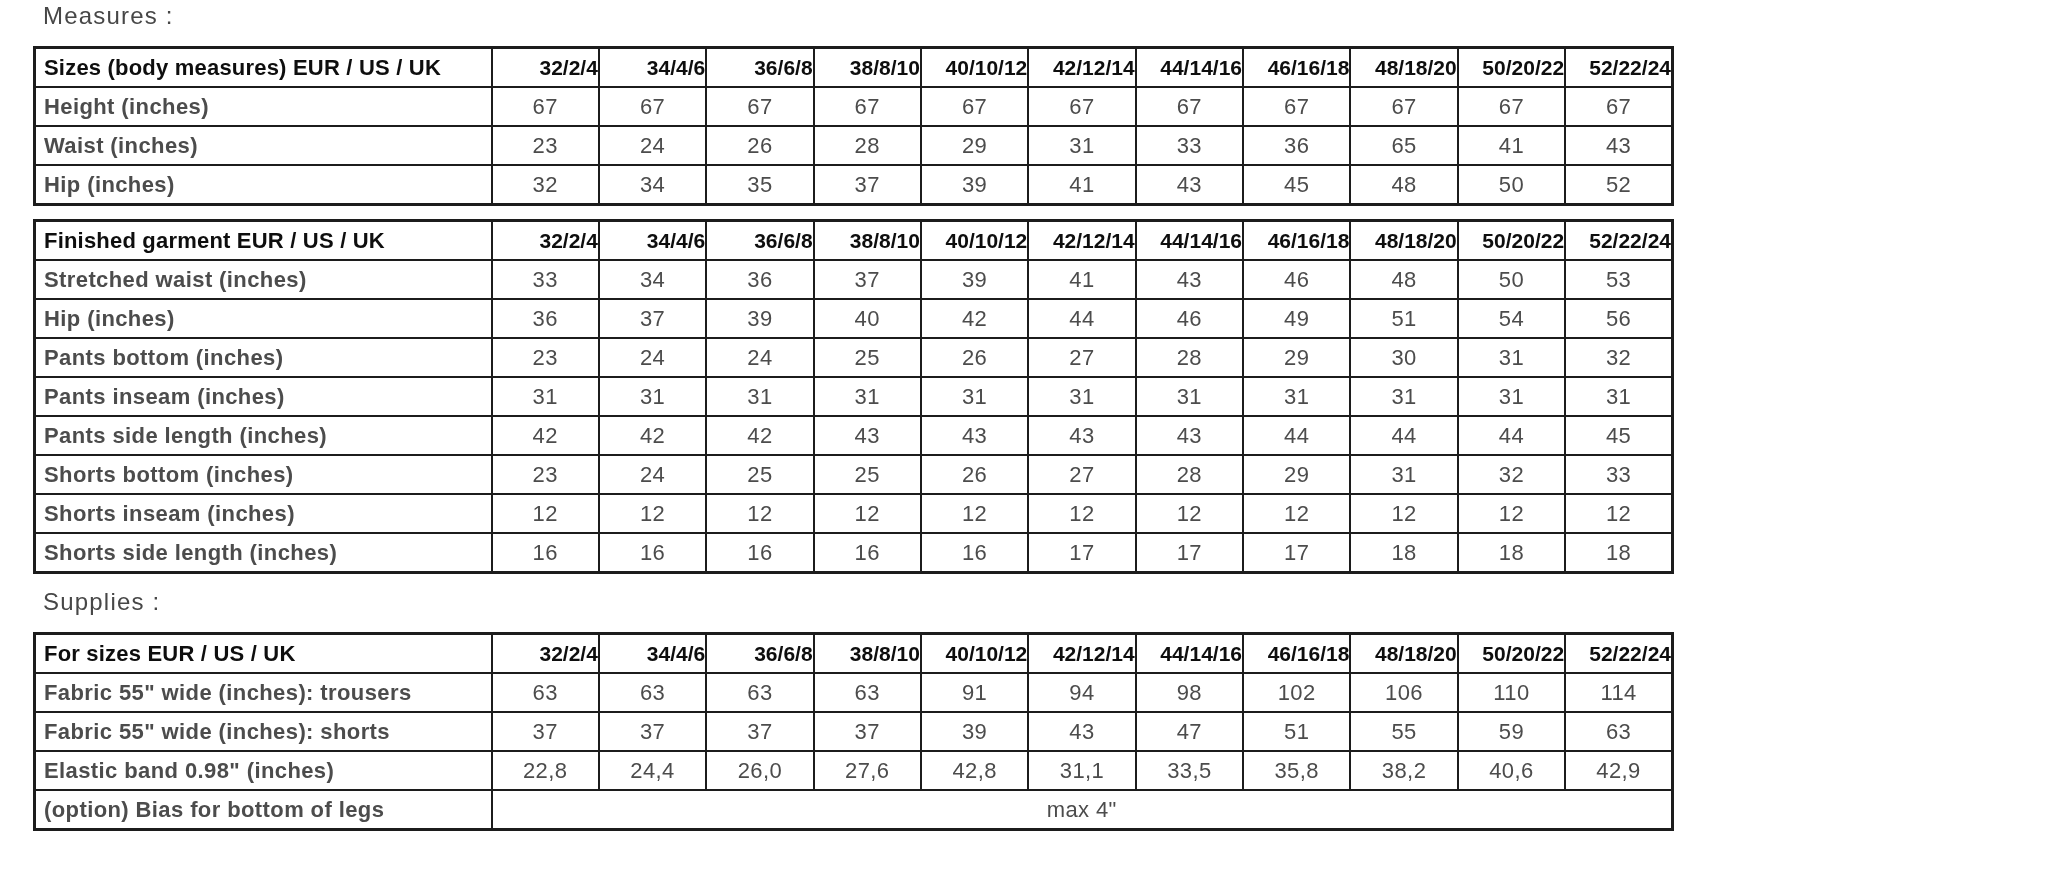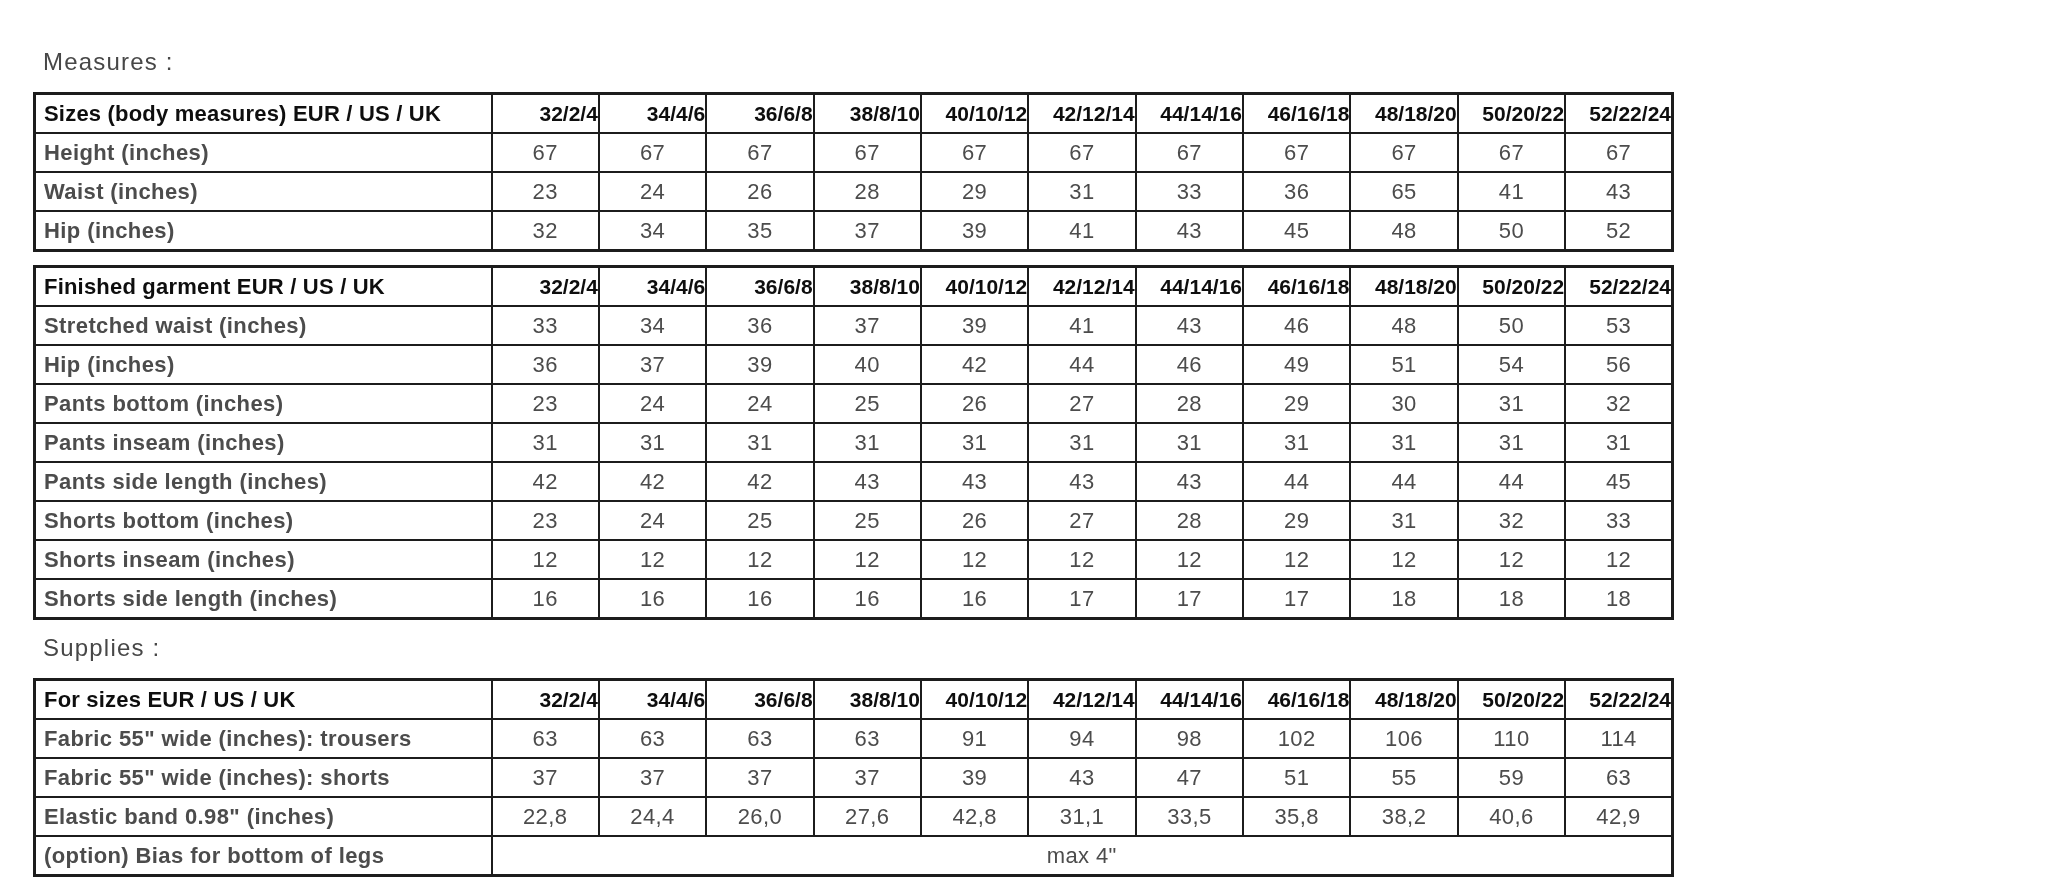--- a/index.html
+++ b/index.html
@@ -1,21 +1,21 @@
 <!DOCTYPE html>
 <html><head>
 <meta charset="utf-8">
 <style>
   html,body { margin:0; padding:0; background:#ffffff; }
   body {
     width:2048px; height:896px; overflow:hidden;
     font-family:"Liberation Sans","DejaVu Sans",sans-serif;
     -webkit-font-smoothing:antialiased;
   }
-  .page { padding:14px 28px 0 33px;margin-top:34px; }
+  .page { padding:2px 28px 0 33px; }
   .section-label {
     font-size:24px; color:#474747; letter-spacing:1.2px;
     margin:0 0 16px 10px; font-weight:400;
   }
   .section-label.supplies { margin-top:14px; }
   table.size-table {
     border-collapse:collapse; table-layout:fixed;
     width:1641px; border:3px solid #1c1c1c;
   }
   table.size-table.mt { margin-top:13px;border-radius:23px; }

